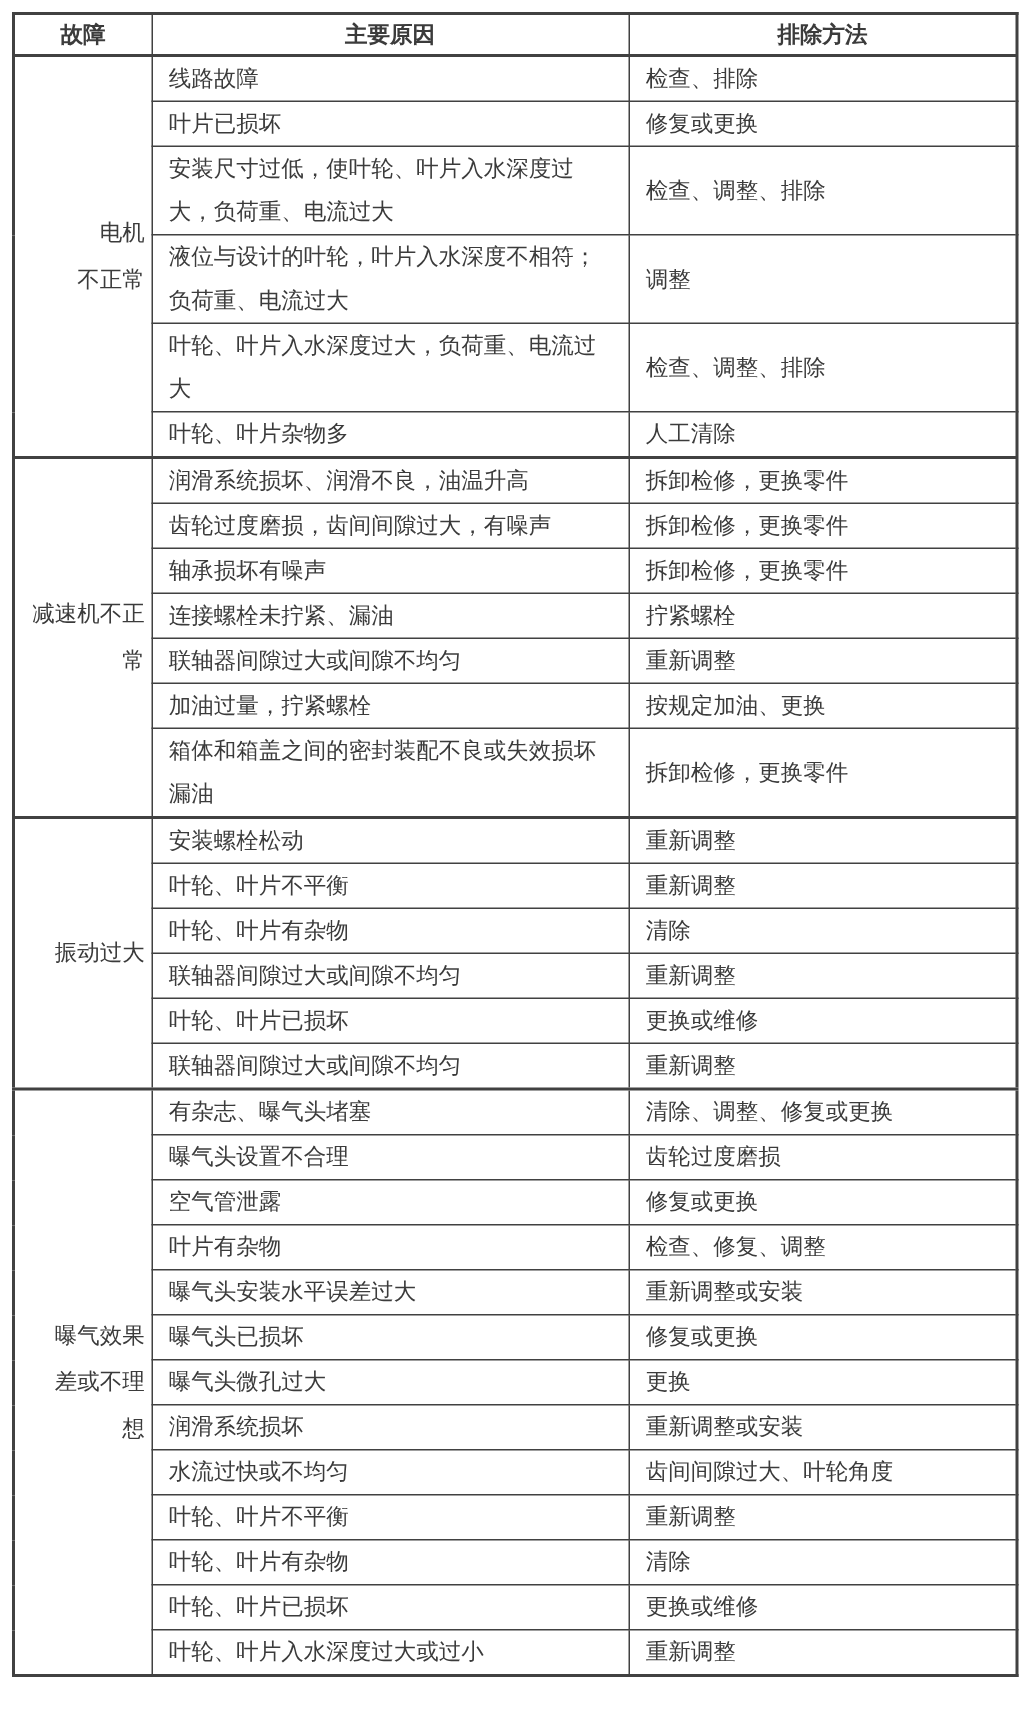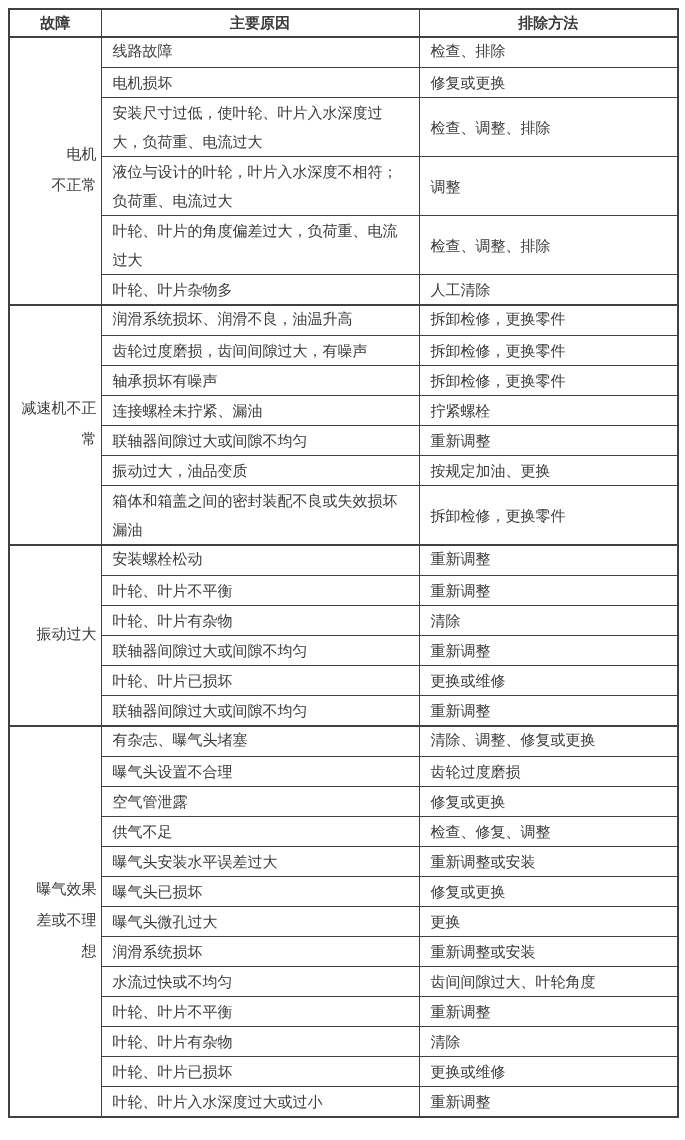--- a/index.html
+++ b/index.html
@@ -47,21 +47,20 @@
     text-align: left;
   }
   td.fault-cell {
     text-align: right;
     white-space: pre-line;
     line-height: 31px;
     padding: 0 4px;
   }
   tr.section-start > td {
     border-top: 2px solid var(--border-color, #3b3b3b);
-    font-family: Liberation Mono, monospace;
   }
 </style>
 </head>
 <body>
 
 <div class="page">
   <table class="fault-table">
     <colgroup>
       <col class="col-fault">
       <col class="col-cause">
@@ -75,33 +74,33 @@
         </tr>
     </thead>
     <tbody id="table-body">
         <tr class="section-start">
           <td rowspan="6" class="fault-cell">电机
 不正常</td>
           <td class="cause-cell">线路故障</td>
           <td class="remedy-cell">检查、排除</td>
         </tr>
         <tr>
-          <td class="cause-cell">电机损坏</td>
+          <td class="cause-cell">叶片已损坏</td>
           <td class="remedy-cell">修复或更换</td>
         </tr>
         <tr>
           <td class="cause-cell">安装尺寸过低，使叶轮、叶片入水深度过大，负荷重、电流过大</td>
           <td class="remedy-cell">检查、调整、排除</td>
         </tr>
         <tr>
           <td class="cause-cell">液位与设计的叶轮，叶片入水深度不相符；负荷重、电流过大</td>
           <td class="remedy-cell">调整</td>
         </tr>
         <tr>
-          <td class="cause-cell">叶轮、叶片的角度偏差过大，负荷重、电流过大</td>
+          <td class="cause-cell">叶轮、叶片入水深度过大，负荷重、电流过大</td>
           <td class="remedy-cell">检查、调整、排除</td>
         </tr>
         <tr>
           <td class="cause-cell">叶轮、叶片杂物多</td>
           <td class="remedy-cell">人工清除</td>
         </tr>
         <tr class="section-start">
           <td rowspan="7" class="fault-cell">减速机不正常</td>
           <td class="cause-cell">润滑系统损坏、润滑不良，油温升高</td>
           <td class="remedy-cell">拆卸检修，更换零件</td>
@@ -116,21 +115,21 @@
         </tr>
         <tr>
           <td class="cause-cell">连接螺栓未拧紧、漏油</td>
           <td class="remedy-cell">拧紧螺栓</td>
         </tr>
         <tr>
           <td class="cause-cell">联轴器间隙过大或间隙不均匀</td>
           <td class="remedy-cell">重新调整</td>
         </tr>
         <tr>
-          <td class="cause-cell">振动过大，油品变质</td>
+          <td class="cause-cell">加油过量，拧紧螺栓</td>
           <td class="remedy-cell">按规定加油、更换</td>
         </tr>
         <tr>
           <td class="cause-cell">箱体和箱盖之间的密封装配不良或失效损坏漏油</td>
           <td class="remedy-cell">拆卸检修，更换零件</td>
         </tr>
         <tr class="section-start">
           <td rowspan="6" class="fault-cell">振动过大</td>
           <td class="cause-cell">安装螺栓松动</td>
           <td class="remedy-cell">重新调整</td>
@@ -164,21 +163,21 @@
         </tr>
         <tr>
           <td class="cause-cell">曝气头设置不合理</td>
           <td class="remedy-cell">齿轮过度磨损</td>
         </tr>
         <tr>
           <td class="cause-cell">空气管泄露</td>
           <td class="remedy-cell">修复或更换</td>
         </tr>
         <tr>
-          <td class="cause-cell">供气不足</td>
+          <td class="cause-cell">叶片有杂物</td>
           <td class="remedy-cell">检查、修复、调整</td>
         </tr>
         <tr>
           <td class="cause-cell">曝气头安装水平误差过大</td>
           <td class="remedy-cell">重新调整或安装</td>
         </tr>
         <tr>
           <td class="cause-cell">曝气头已损坏</td>
           <td class="remedy-cell">修复或更换</td>
         </tr>

